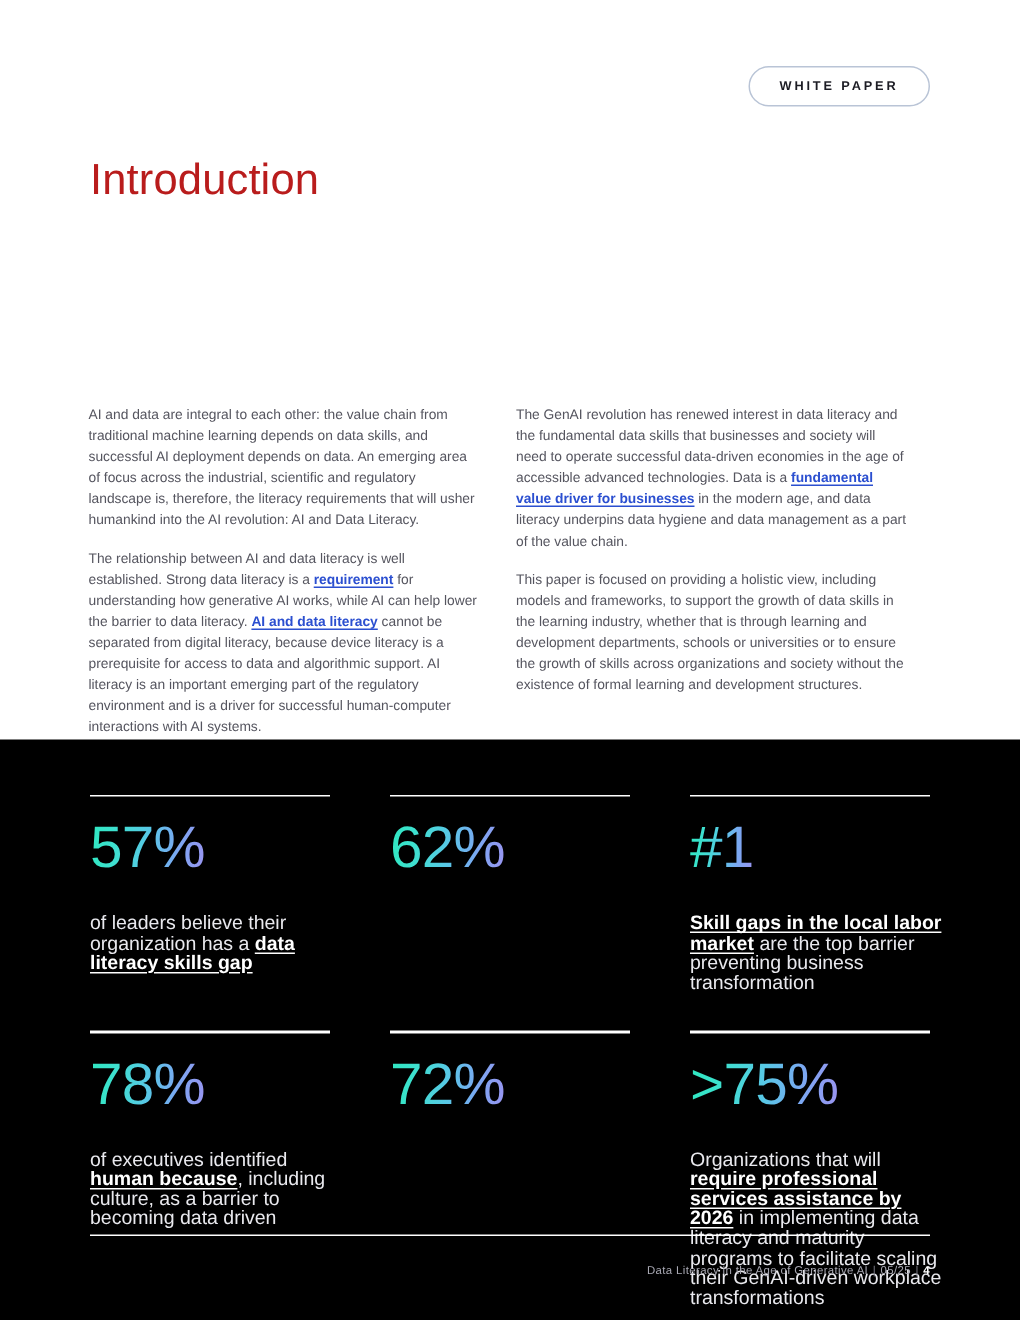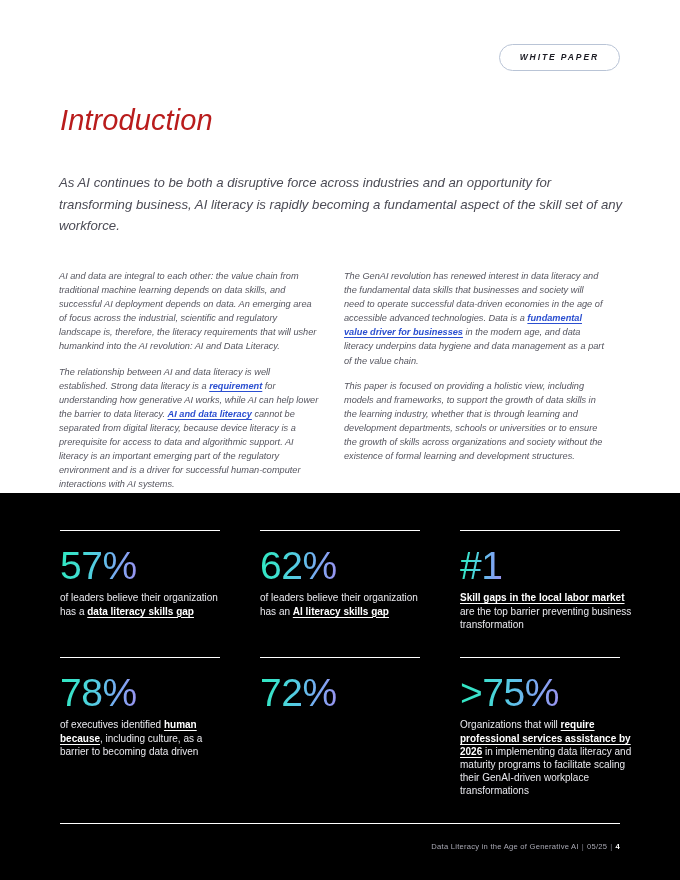--- a/index.html
+++ b/index.html
@@ -23,21 +23,20 @@
     background: #ffffff;
   }
 
   
   .top-area {
     position: absolute;
     left: 0; top: 0;
     width: 680px;
     height: 493px;
     background: #ffffff;
-    font-style: italic;
   }
 
   .badge {
     position: absolute;
     right: 60px;
     top: 44px;
     border: 1px solid #b9c4d6;
     border-radius: 24px;
     padding: 7px 20px 8px 20px;
     font-size: 8.5px;
@@ -138,22 +137,22 @@
     background: linear-gradient(95deg, #2ee8c0 0%, #3fdfd0 24%, #58c8e6 50%, #7aa8f2 74%, #9b93f0 100%);
     -webkit-background-clip: text;
     background-clip: text;
     -webkit-text-fill-color: transparent;
     color: transparent;
     display: inline-block;
     white-space: nowrap;
   }
 
   .stat-caption {
-    margin-top: 2px;
-    font-size: 10px;
+    margin-top: 19px;
+    font-size: 13px;
     line-height: 13.2px;
     color: #e9e9ee;
     width: 168px;
   }
 
   .stat-caption .hl {
     font-weight: bold;
     text-decoration: underline;
     text-underline-offset: 2px;
     color: #ffffff;
@@ -190,21 +189,20 @@
 <body>
 
 <div class="page">
 
   <div class="top-area">
 
     <div class="badge">WHITE PAPER</div>
 
     <h1 class="page-title">Introduction</h1>
 
-    <p class="lede">As AI continues to be both a disruptive force across industries and an opportunity for transforming business, AI literacy is rapidly becoming a fundamental aspect of the skill set of any workforce.</p>
 
     <div class="columns">
 
       <div class="col">
         <p>AI and data are integral to each other: the value chain from traditional machine learning depends on data skills, and successful AI deployment depends on data. An emerging area of focus across the industrial, scientific and regulatory landscape is, therefore, the literacy requirements that will usher humankind into the AI revolution: AI and Data Literacy.</p>
         <p><span>The relationship between AI and data literacy is well established. Strong data literacy is a </span><a class="inline-link" href="#">requirement</a><span> for understanding how generative AI works, while AI can help lower the barrier to data literacy. </span><a class="inline-link" href="#">AI and data literacy</a><span> cannot be separated from digital literacy, because device literacy is a prerequisite for access to data and algorithmic support. AI literacy is an important emerging part of the regulatory environment and is a driver for successful human-computer interactions with AI systems.</span></p>
       </div>
 
       <div class="col">
         <p><span>The GenAI revolution has renewed interest in data literacy and the fundamental data skills that businesses and society will need to operate successful data-driven economies in the age of accessible advanced technologies. Data is a </span><a class="inline-link" href="#">fundamental value driver for businesses</a><span> in the modern age, and data literacy underpins data hygiene and data management as a part of the value chain.</span></p>
@@ -220,21 +218,20 @@
 
       <div class="stat">
         <div class="stat-rule"></div>
         <div class="stat-number">57%</div>
         <div class="stat-caption"><span>of leaders believe their organization has a </span><span class="hl">data literacy skills gap</span></div>
       </div>
 
       <div class="stat">
         <div class="stat-rule"></div>
         <div class="stat-number">62%</div>
-        <div class="stat-caption"><span>of leaders believe their organization has an </span><span class="hl">AI literacy skills gap</span></div>
       </div>
 
       <div class="stat wide">
         <div class="stat-rule"></div>
         <div class="stat-number">#1</div>
         <div class="stat-caption"><span class="hl">Skill gaps in the local labor market</span><span> are the top barrier preventing business transformation</span></div>
       </div>
 
       <div class="stat">
         <div class="stat-rule"></div>

